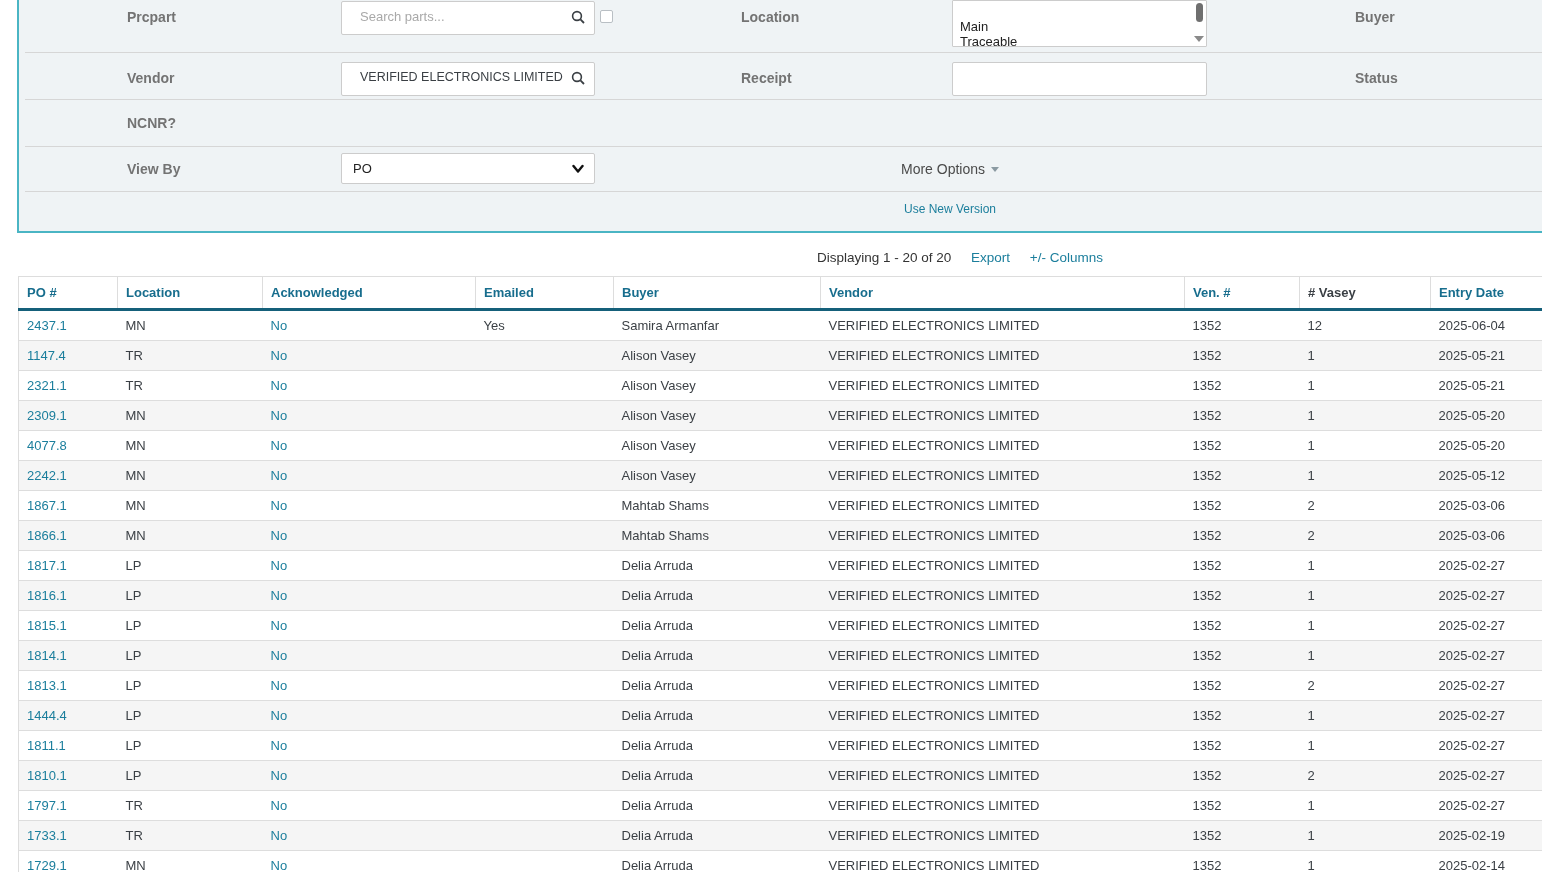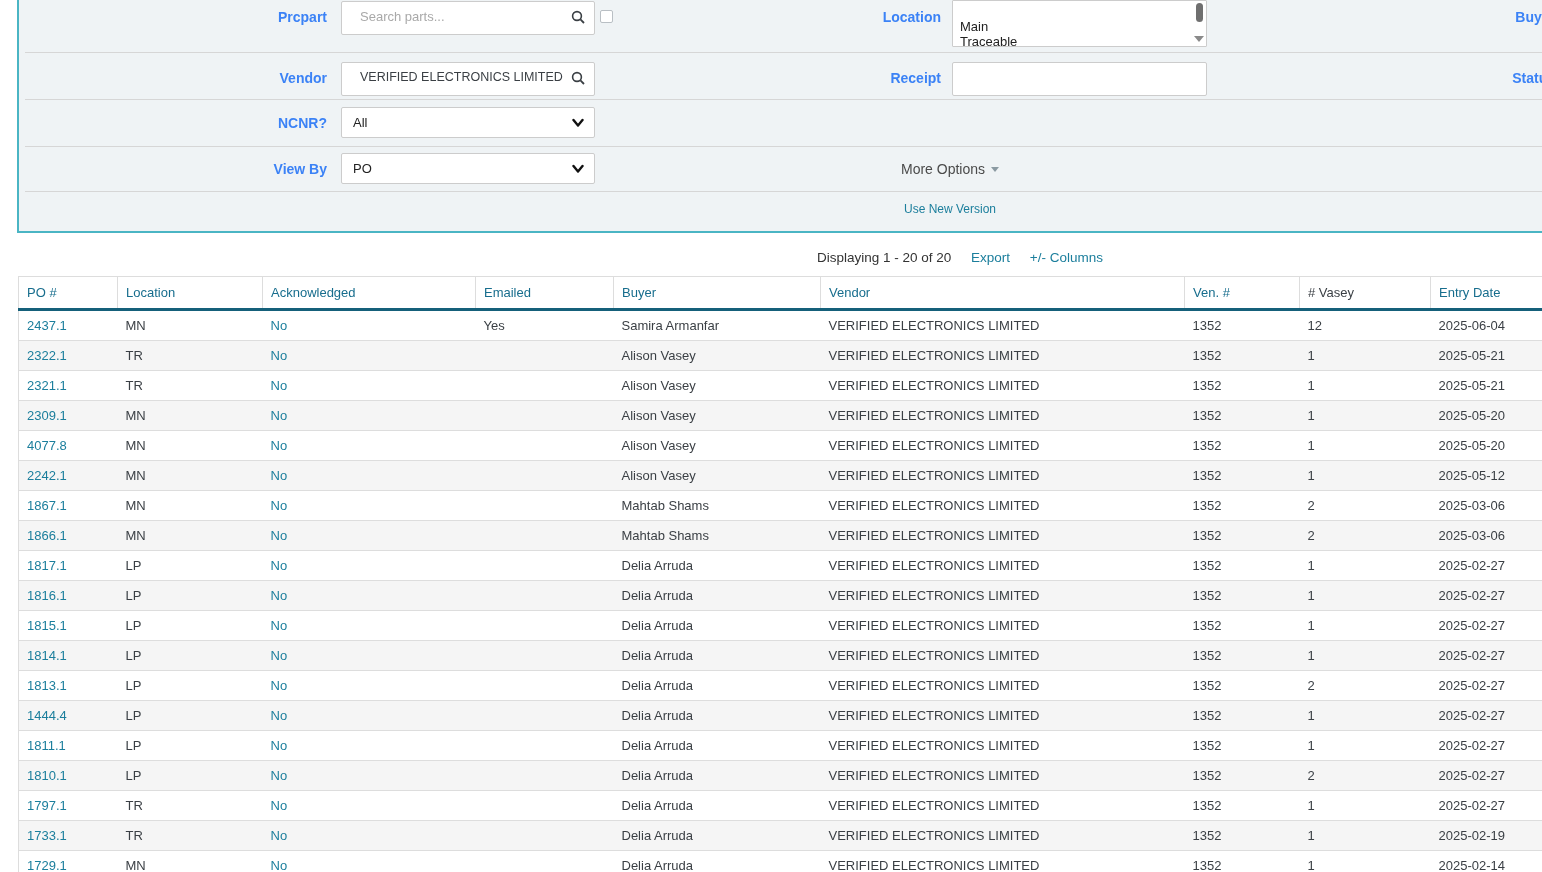--- a/index.html
+++ b/index.html
@@ -19,22 +19,22 @@
   *{margin:0;padding:0;box-sizing:border-box;}
   html,body{width:1542px;height:872px;overflow:hidden;background:#fff;
     font-family:"Liberation Sans", sans-serif;color:var(--text);}
   .stage{position:relative;width:1542px;height:872px;overflow:hidden;}
 
   
   .filter-panel{position:absolute;left:17px;top:-20px;width:1883px;height:253px;
     background:var(--panel-bg);border-left:2px solid var(--teal-border);
     border-bottom:2px solid var(--teal-border);}
   .form-divider{position:absolute;left:25px;width:1870px;height:1px;background:var(--line);}
-  .f-label{position:absolute;width:200px;text-align:right;font-size:14px;font-weight:700;
-    color:#3b82f6;white-space:nowrap;}
+  .f-label{position:absolute;width:200px;font-size:14px;font-weight:700;
+    color:#737373;white-space:nowrap;}
   .t-input{position:absolute;height:34px;background:#fff;border:1px solid var(--input-border);
     border-radius:2px;font-size:12.5px;line-height:29px;padding:0 30px 0 18px;
     color:var(--text);white-space:nowrap;overflow:hidden;}
   .t-input .ph{color:var(--placeholder);font-size:13px;}
   .icon-search{position:absolute;right:9px;top:8px;width:14px;height:14px;}
   .sel{position:absolute;height:31px;background:#fff;border:1px solid var(--input-border);
     border-radius:2px;font-size:13px;line-height:29px;padding:0 30px 0 11px;color:#222;}
   .icon-chevron{position:absolute;right:10px;top:10px;width:12px;height:10px;}
   .checkbox{position:absolute;width:13px;height:13px;background:#fff;
     border:1px solid #b9bfc4;border-radius:2px;}
@@ -54,21 +54,21 @@
   
   .results-bar{position:absolute;left:0;top:250px;width:1920px;text-align:center;font-size:13.5px;}
   .results-bar .chunk{display:inline-block;margin:0 8px;}
   .results-bar .displaying{color:#333;}
 
   
   .table-wrap{position:absolute;left:18px;top:276px;width:1882px;}
   table{border-collapse:collapse;table-layout:fixed;width:1882px;
     border-left:1px solid var(--cell-line);}
   th{border:1px solid var(--cell-line);border-bottom:3px solid var(--hdr-rule);
-    font-size:13px;font-weight:400;text-align:left;padding:8px 8px;color:var(--hdr-link);
+    font-size:13px;font-weight:700;text-align:left;padding:8px 8px;color:var(--hdr-link);
     background:#fff;white-space:nowrap;}
   th.nolink{color:var(--hdr-dark);}
   td{font-size:13px;padding:7px 8px;border-bottom:1px solid var(--cell-line);
     white-space:nowrap;overflow:hidden;color:var(--text);}
   tr.alt td{background:var(--alt-row);}
   td a.link{color:var(--link);}
 </style>
 </head>
 <body>
 
@@ -109,26 +109,20 @@
     <svg class="icon-search" viewBox="0 0 14 14">
       <circle cx="6" cy="6" r="4.4" fill="none" stroke="#3a3f44" stroke-width="1.6"></circle>
       <line x1="9.4" y1="9.4" x2="13" y2="13" stroke="#3a3f44" stroke-width="1.8"></line>
     </svg>
   </div>
   <div class="f-label" style="left:741px;top:70px">Receipt</div>
   <div class="t-input" style="left:952px;top:62px;width:255px"></div>
   <div class="f-label" style="left:1355px;top:70px">Status</div>
 
   <div class="f-label" style="left:127px;top:115px">NCNR?</div>
-  <div class="sel" style="left:341px;top:107px;width:254px">
-    <span>All</span>
-    <svg class="icon-chevron" viewBox="0 0 12 10">
-      <polyline points="1.5,2 6,7.5 10.5,2" fill="none" stroke="#111" stroke-width="2.4" stroke-linecap="round" stroke-linejoin="round"></polyline>
-    </svg>
-  </div>
 
   <div class="f-label" style="left:127px;top:161px">View By</div>
   <div class="sel" style="left:341px;top:153px;width:254px">
     <span>PO</span>
     <svg class="icon-chevron" viewBox="0 0 12 10">
       <polyline points="1.5,2 6,7.5 10.5,2" fill="none" stroke="#111" stroke-width="2.4" stroke-linecap="round" stroke-linejoin="round"></polyline>
     </svg>
   </div>
   <div class="more-options">
     <span>More Options</span><span class="mo-caret"></span>
@@ -176,21 +170,21 @@
             <td>MN</td>
             <td><a class="link">No</a></td>
             <td>Yes</td>
             <td>Samira Armanfar</td>
             <td>VERIFIED ELECTRONICS LIMITED</td>
             <td>1352</td>
             <td>12</td>
             <td>2025-06-04</td>
           </tr>
           <tr class="alt">
-            <td><a class="link">2322.1</a></td>
+            <td><a class="link">1147.4</a></td>
             <td>TR</td>
             <td><a class="link">No</a></td>
             <td></td>
             <td>Alison Vasey</td>
             <td>VERIFIED ELECTRONICS LIMITED</td>
             <td>1352</td>
             <td>1</td>
             <td>2025-05-21</td>
           </tr>
           <tr>

